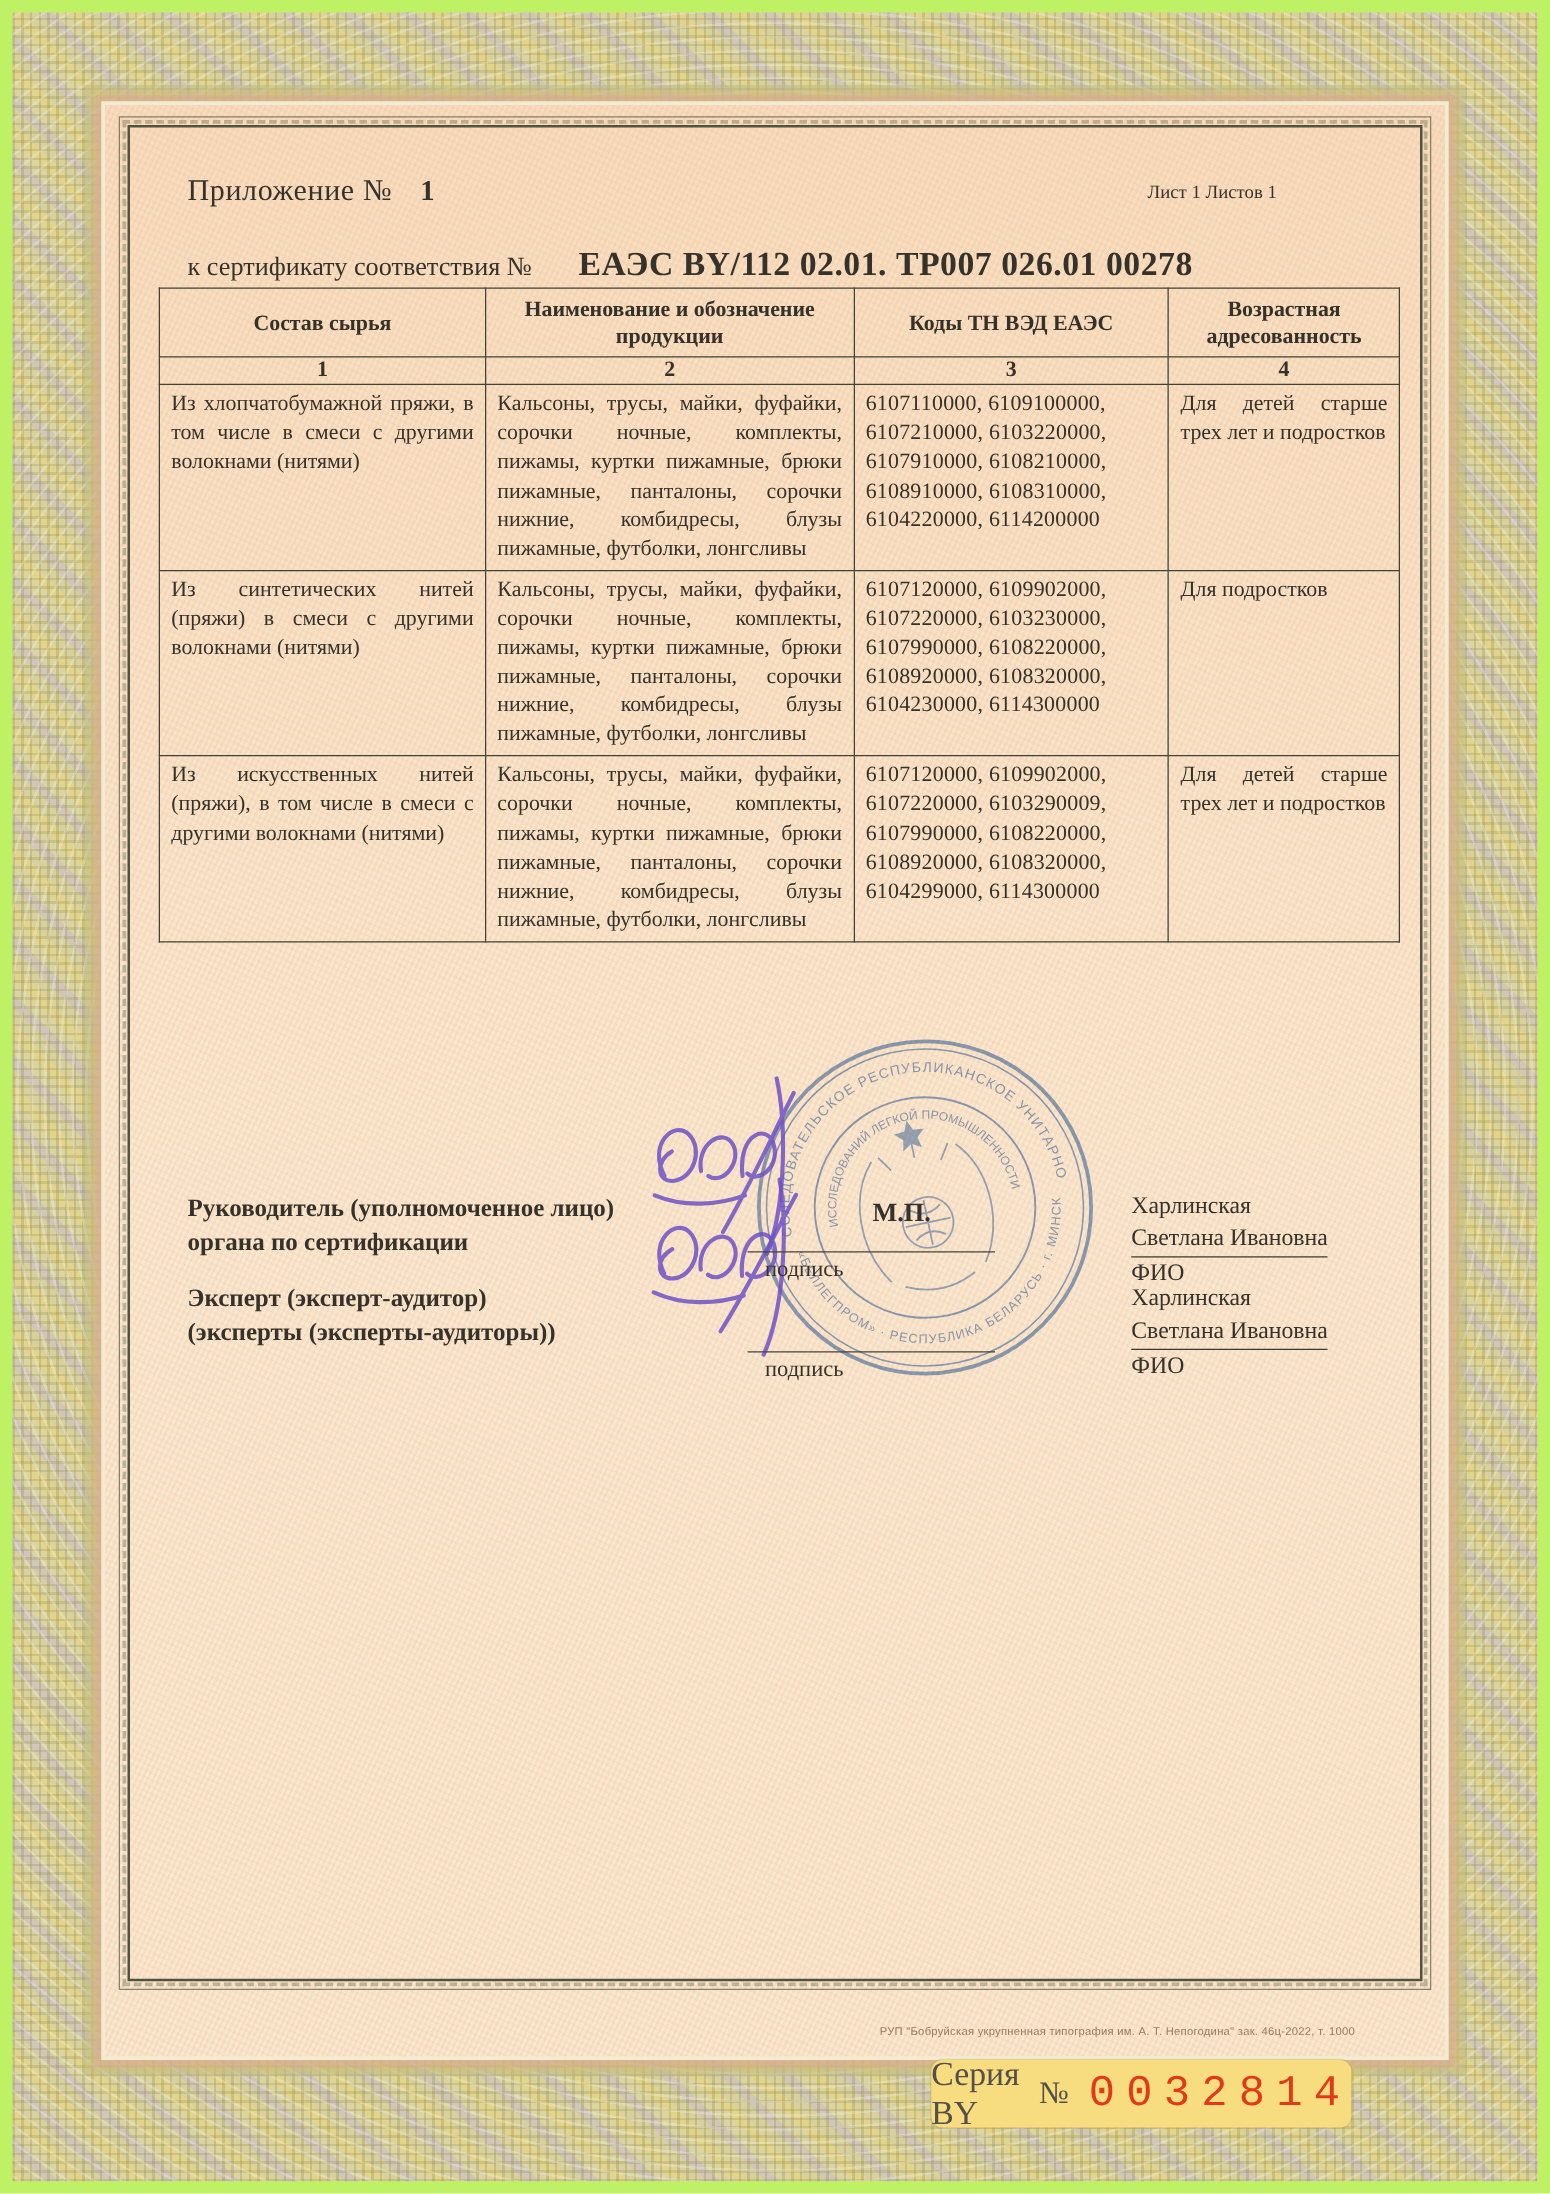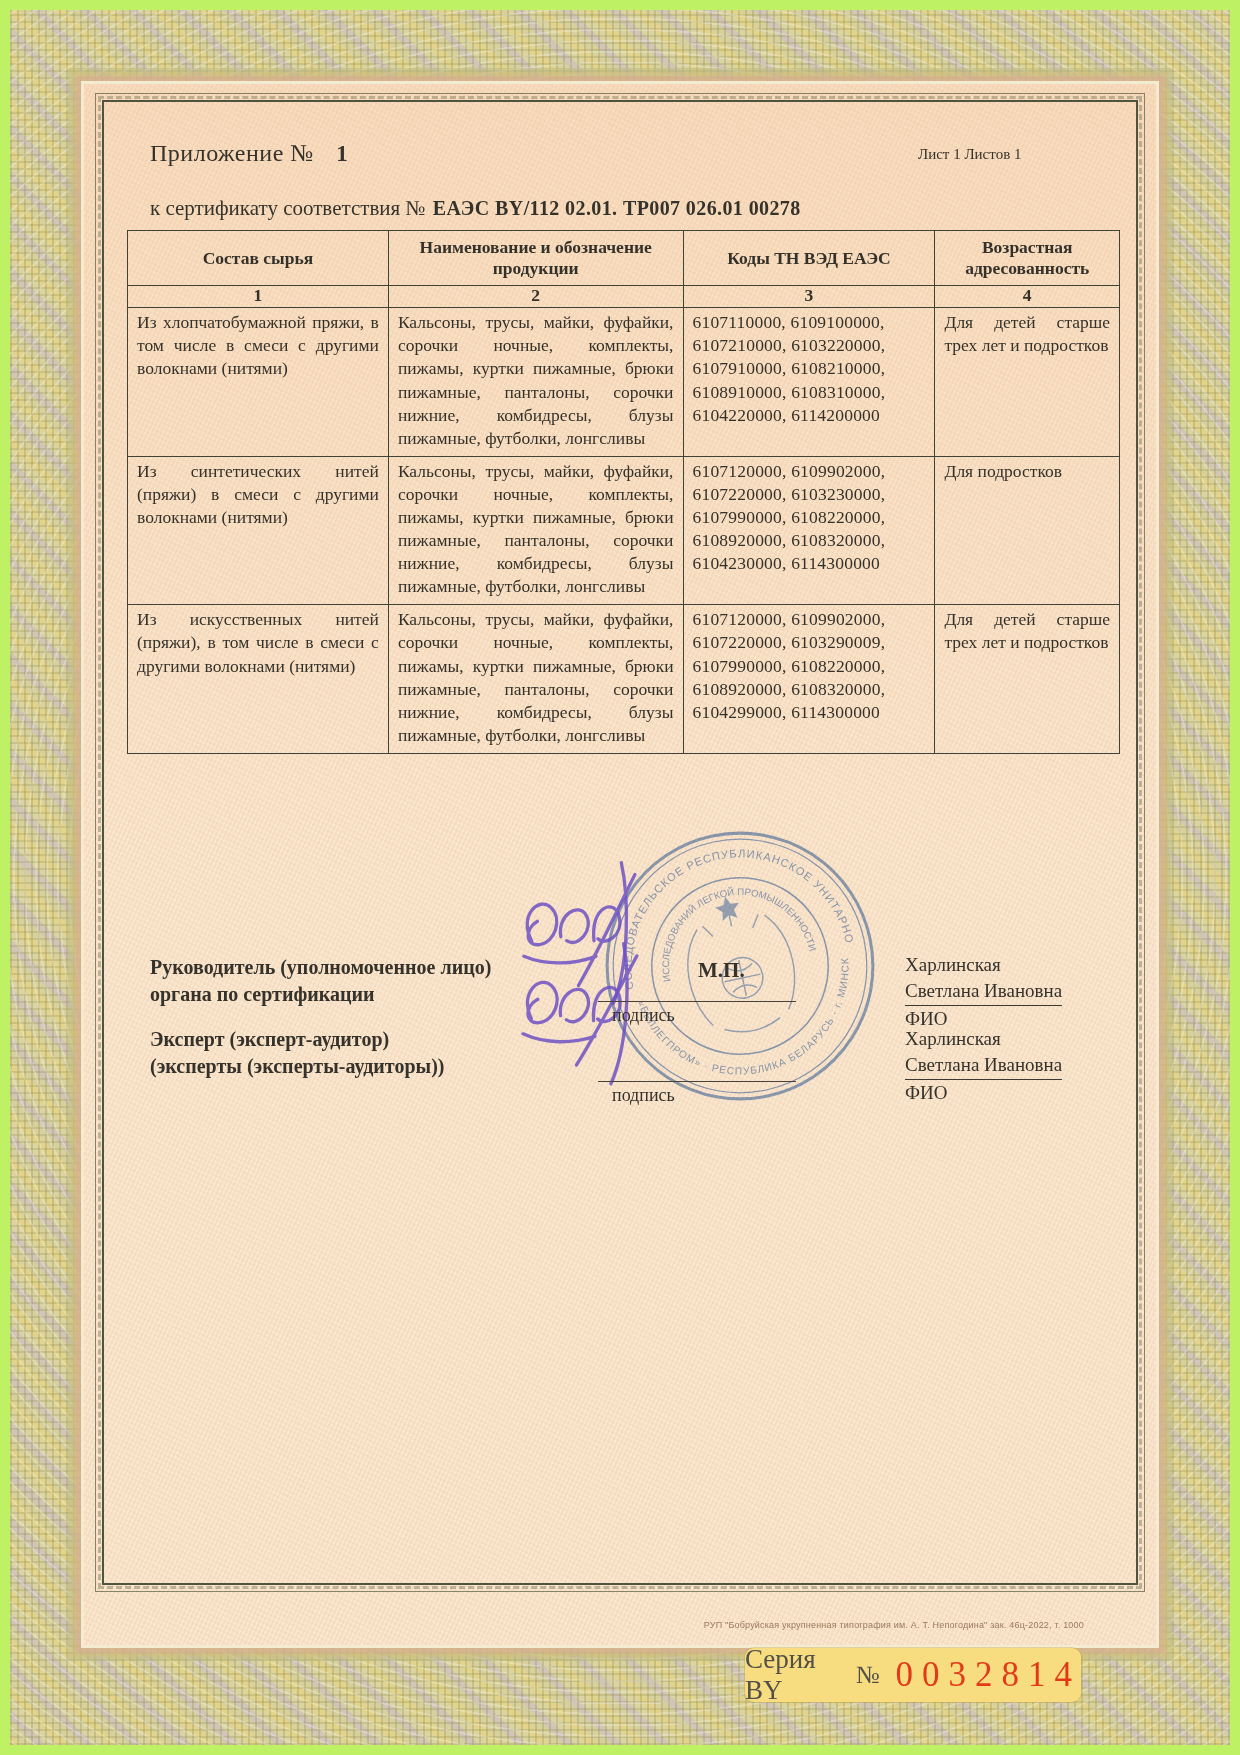--- a/index.html
+++ b/index.html
@@ -26,21 +26,21 @@
   .frame::before{content:'';position:absolute;inset:-9px;border:1px solid rgba(95,99,73,.75);}
   .frame::after{content:'';position:absolute;inset:-6px;border:3px dashed rgba(104,108,80,.40);}
 
   .content{position:absolute;inset:0;}
   .abs{position:absolute;}
 
   .appendix{left:150px;top:140px;font-size:24px;letter-spacing:.5px;}
   .appendix b{margin-left:16px;font-size:23px;}
   .sheetinfo{left:918px;top:146px;font-size:15px;}
   .certline{left:150px;top:196px;font-size:21px;}
-  .certline b{margin-left:2px;font-size:20px;letter-spacing:.4px;white-space:nowrap;}
+  .certline b{margin-left:32px;font-size:27px;letter-spacing:.4px;white-space:nowrap;}
 
   table.ptable{position:absolute;left:127px;top:230px;width:993px;border-collapse:collapse;
     font-size:17.5px;line-height:1.32;color:#34312a;table-layout:fixed;}
   .ptable th,.ptable td{border:1.6px solid #3f4234;padding:3px 9px 6px;vertical-align:top;}
   .ptable thead th{font-weight:bold;text-align:center;vertical-align:middle;padding:6px 6px;line-height:1.2;}
   .ptable tr.numrow th{padding:0 0 2px;font-weight:bold;line-height:1.1;}
   .ptable td.c1,.ptable td.c2,.ptable td.c4{text-align:justify;}
   .ptable td.c3{text-align:left;letter-spacing:.2px;}
 
   .siglabel{left:150px;width:460px;font-size:20px;font-weight:bold;line-height:27px;}
@@ -61,21 +61,21 @@
   .sig1{left:516px;top:846px;width:156px;height:168px;}
   .sig2{left:516px;top:926px;width:156px;height:168px;transform:rotate(2deg);}
 
   .printnote{right:156px;top:1620px;font-family:"Liberation Sans","DejaVu Sans",sans-serif;
     font-size:9px;color:#9a7a5e;letter-spacing:.2px;z-index:5;}
   .serial{left:745px;top:1648px;width:336px;height:54px;background:#f7dd80;border-radius:9px;
     display:flex;align-items:center;justify-content:flex-start;gap:14px;z-index:6;
     box-shadow:0 0 0 1px rgba(190,160,60,.35);}
   .serial .slabel{font-size:27px;color:#53504a;}
   .serial .ssign{font-size:25px;color:#53504a;}
-  .serial .digits{font-family:Liberation Serif, serif;font-size:35px;color:#e23a18;
+  .serial .digits{font-family:Liberation Mono, monospace;font-size:35px;color:#e23a18;
     letter-spacing:9px;margin-left:2px;}
 </style>
 </head>
 <body>
 
 <div class="page">
   <div class="guilloche"></div>
   <div class="paper"></div>
   <div class="frame"></div>
 

